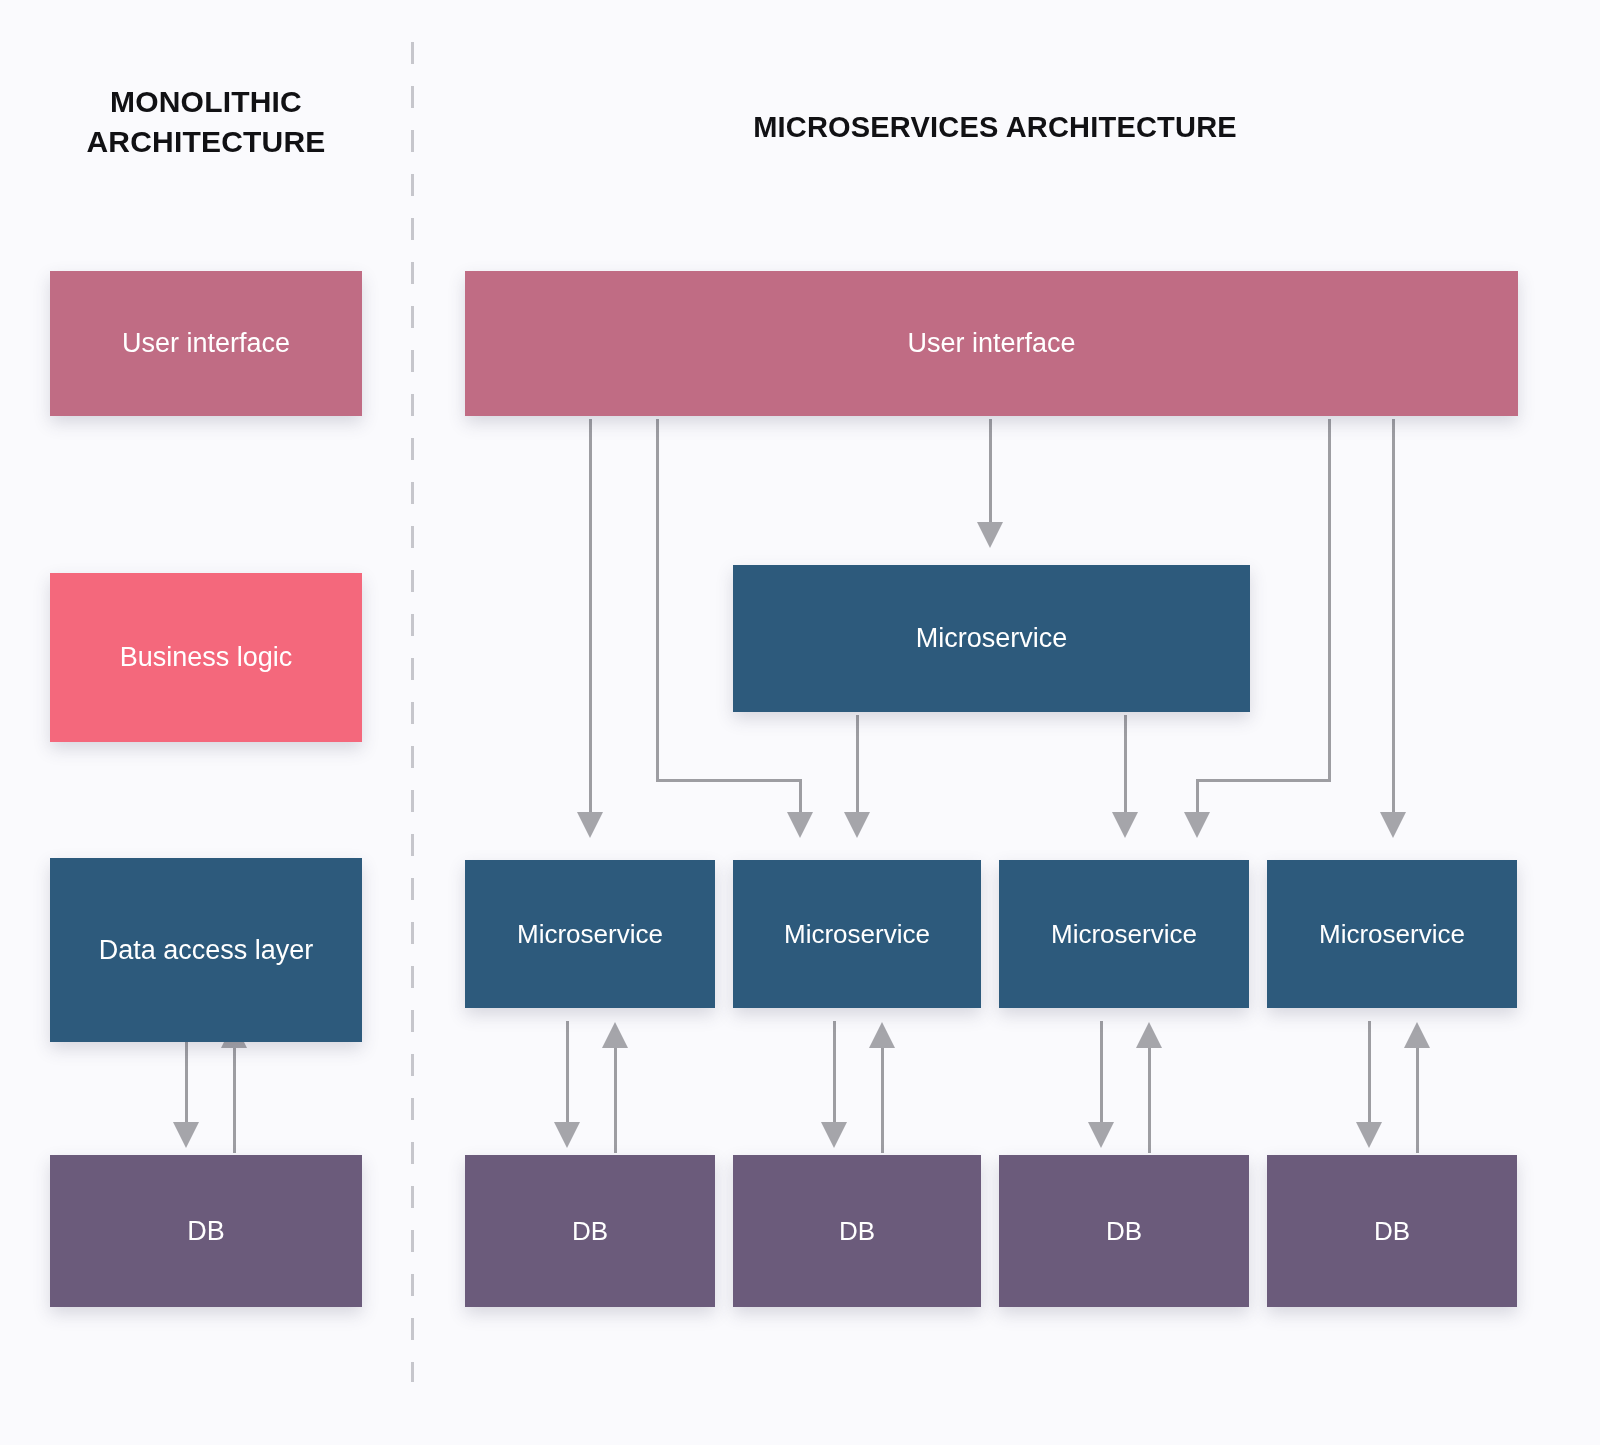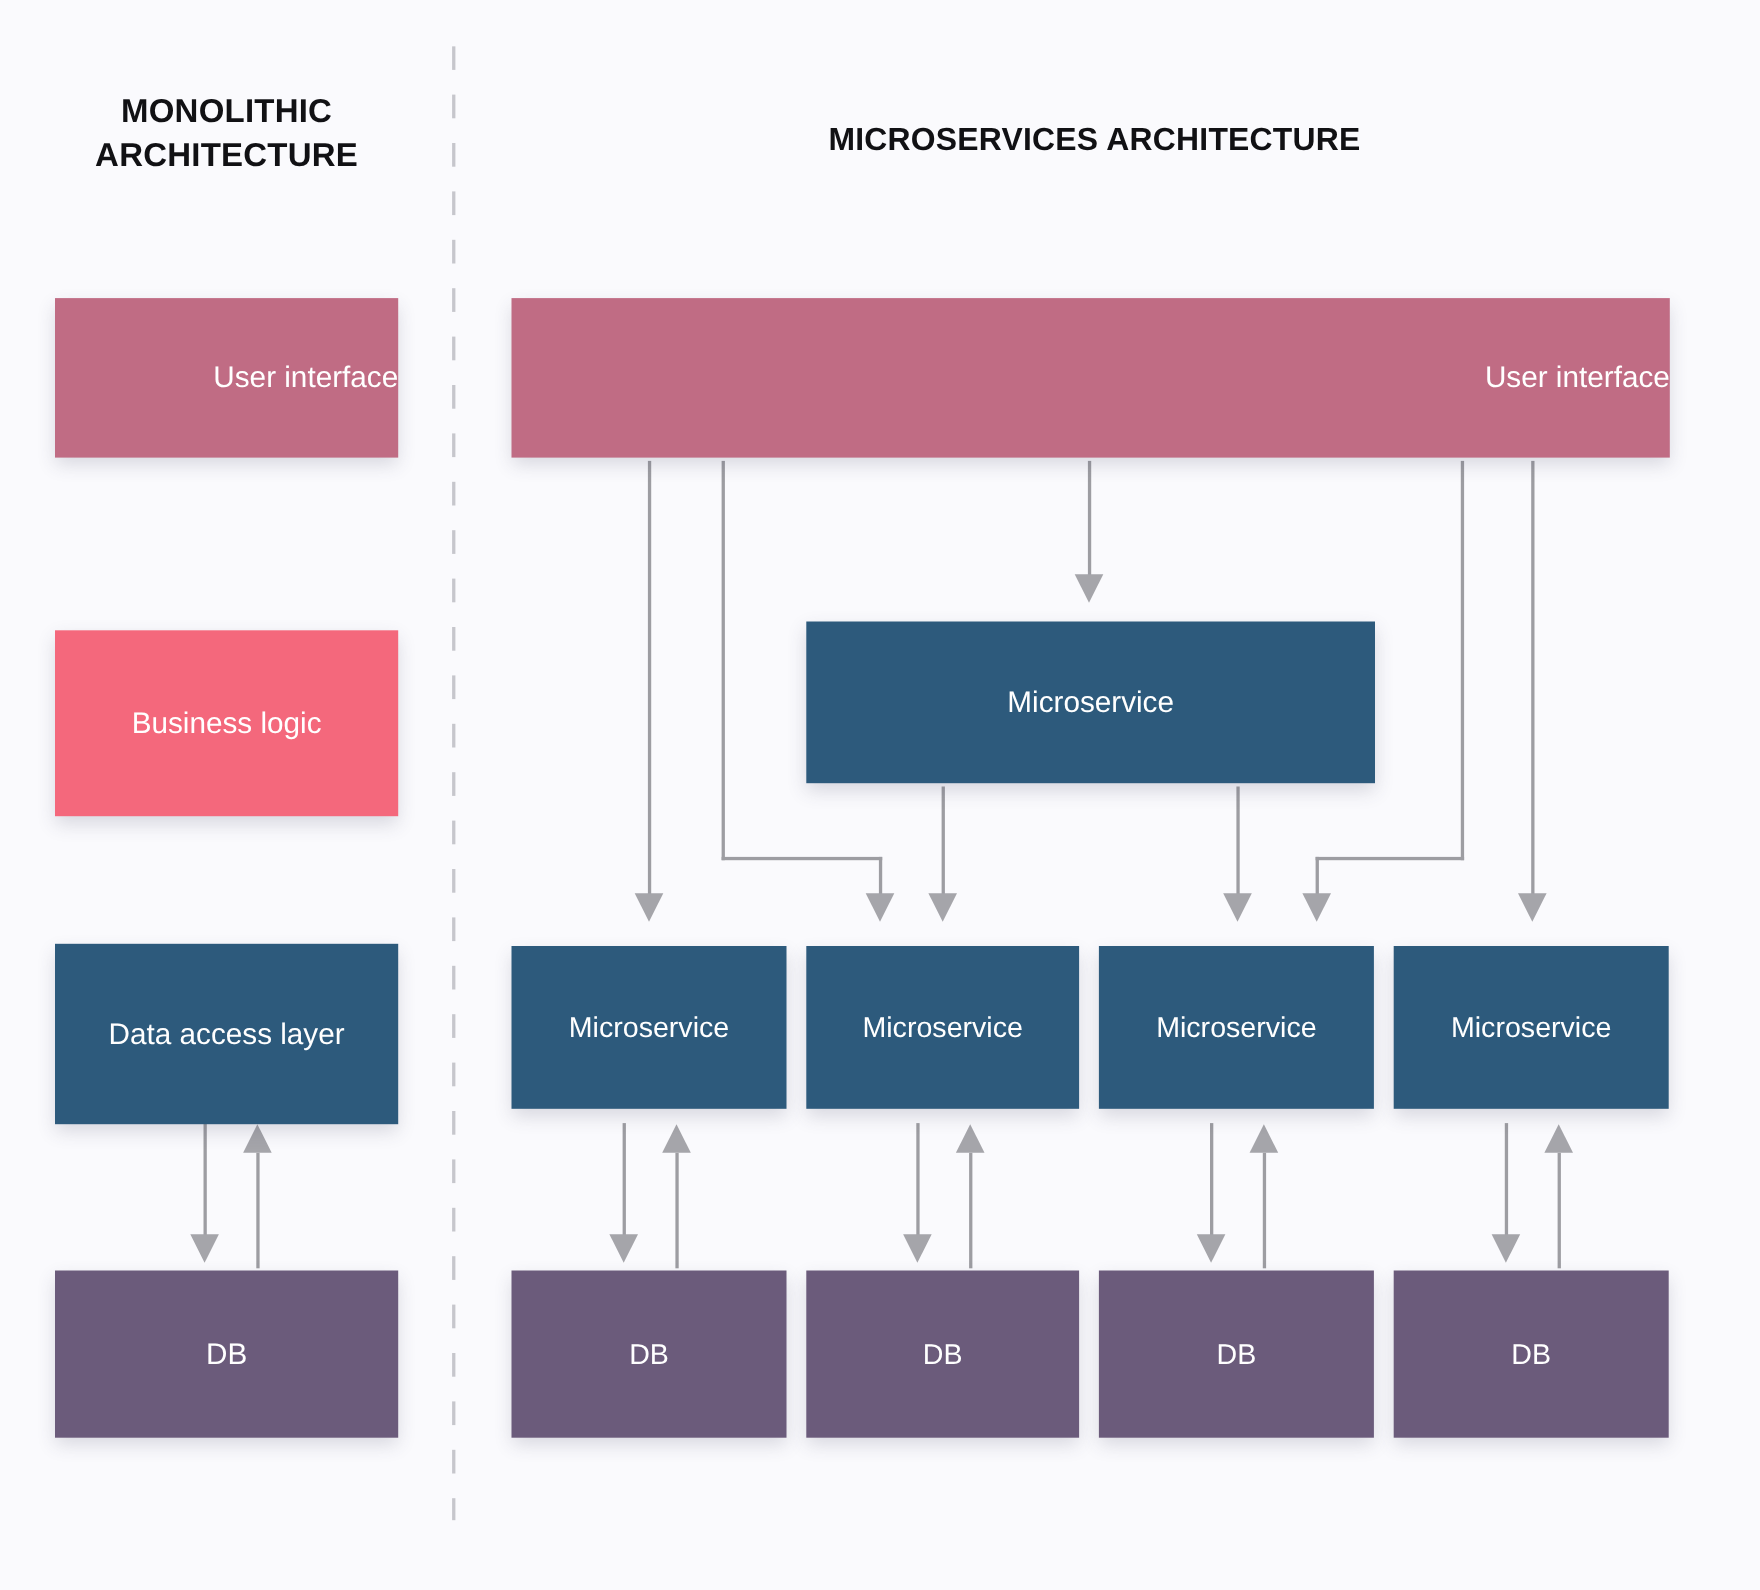--- a/index.html
+++ b/index.html
@@ -56,21 +56,21 @@
     display: flex;
     align-items: center;
     justify-content: center;
     color: #ffffff;
     font-size: 27px;
     font-weight: 400;
     box-shadow: 0 7px 16px rgba(60, 60, 90, 0.18);
     box-sizing: border-box;
     z-index: 3;
   }
-  .box.ui       { background: #c06c84; justify-content: flex-end; }
+  .box.ui       { background: #c06c84; }
   .box.logic    { background: #f4687c; }
   .box.service  { background: #2d5a7c; }
   .box.db       { background: #6b5b7b; }
 
   .box.small { font-size: 26px; }
   .vline {
     position: absolute;
     width: 3px;
     background: #9d9da2;
     z-index: 1;
@@ -113,21 +113,21 @@
   <div id="divider"></div>
 
   <div class="box ui" style="left:50px; top:271px; width:312px; height:145px;">
     <span>User interface</span>
   </div>
 
   <div class="box logic" style="left:50px; top:573px; width:312px; height:169px;">
     <span>Business logic</span>
   </div>
 
-  <div class="box service" style="left:50px; top:858px; width:312px; height:164px;">
+  <div class="box service" style="left:50px; top:858px; width:312px; height:184px;">
     <span>Data access layer</span>
   </div>
 
   <div class="box db" style="left:50px; top:1155px; width:312px; height:152px;">
     <span>DB</span>
   </div>
 
   <div class="vline" style="left:185px; top:1021px; height:110px;"></div>
   <div class="arrow-down" style="left:173px; top:1122px;"></div>
 

